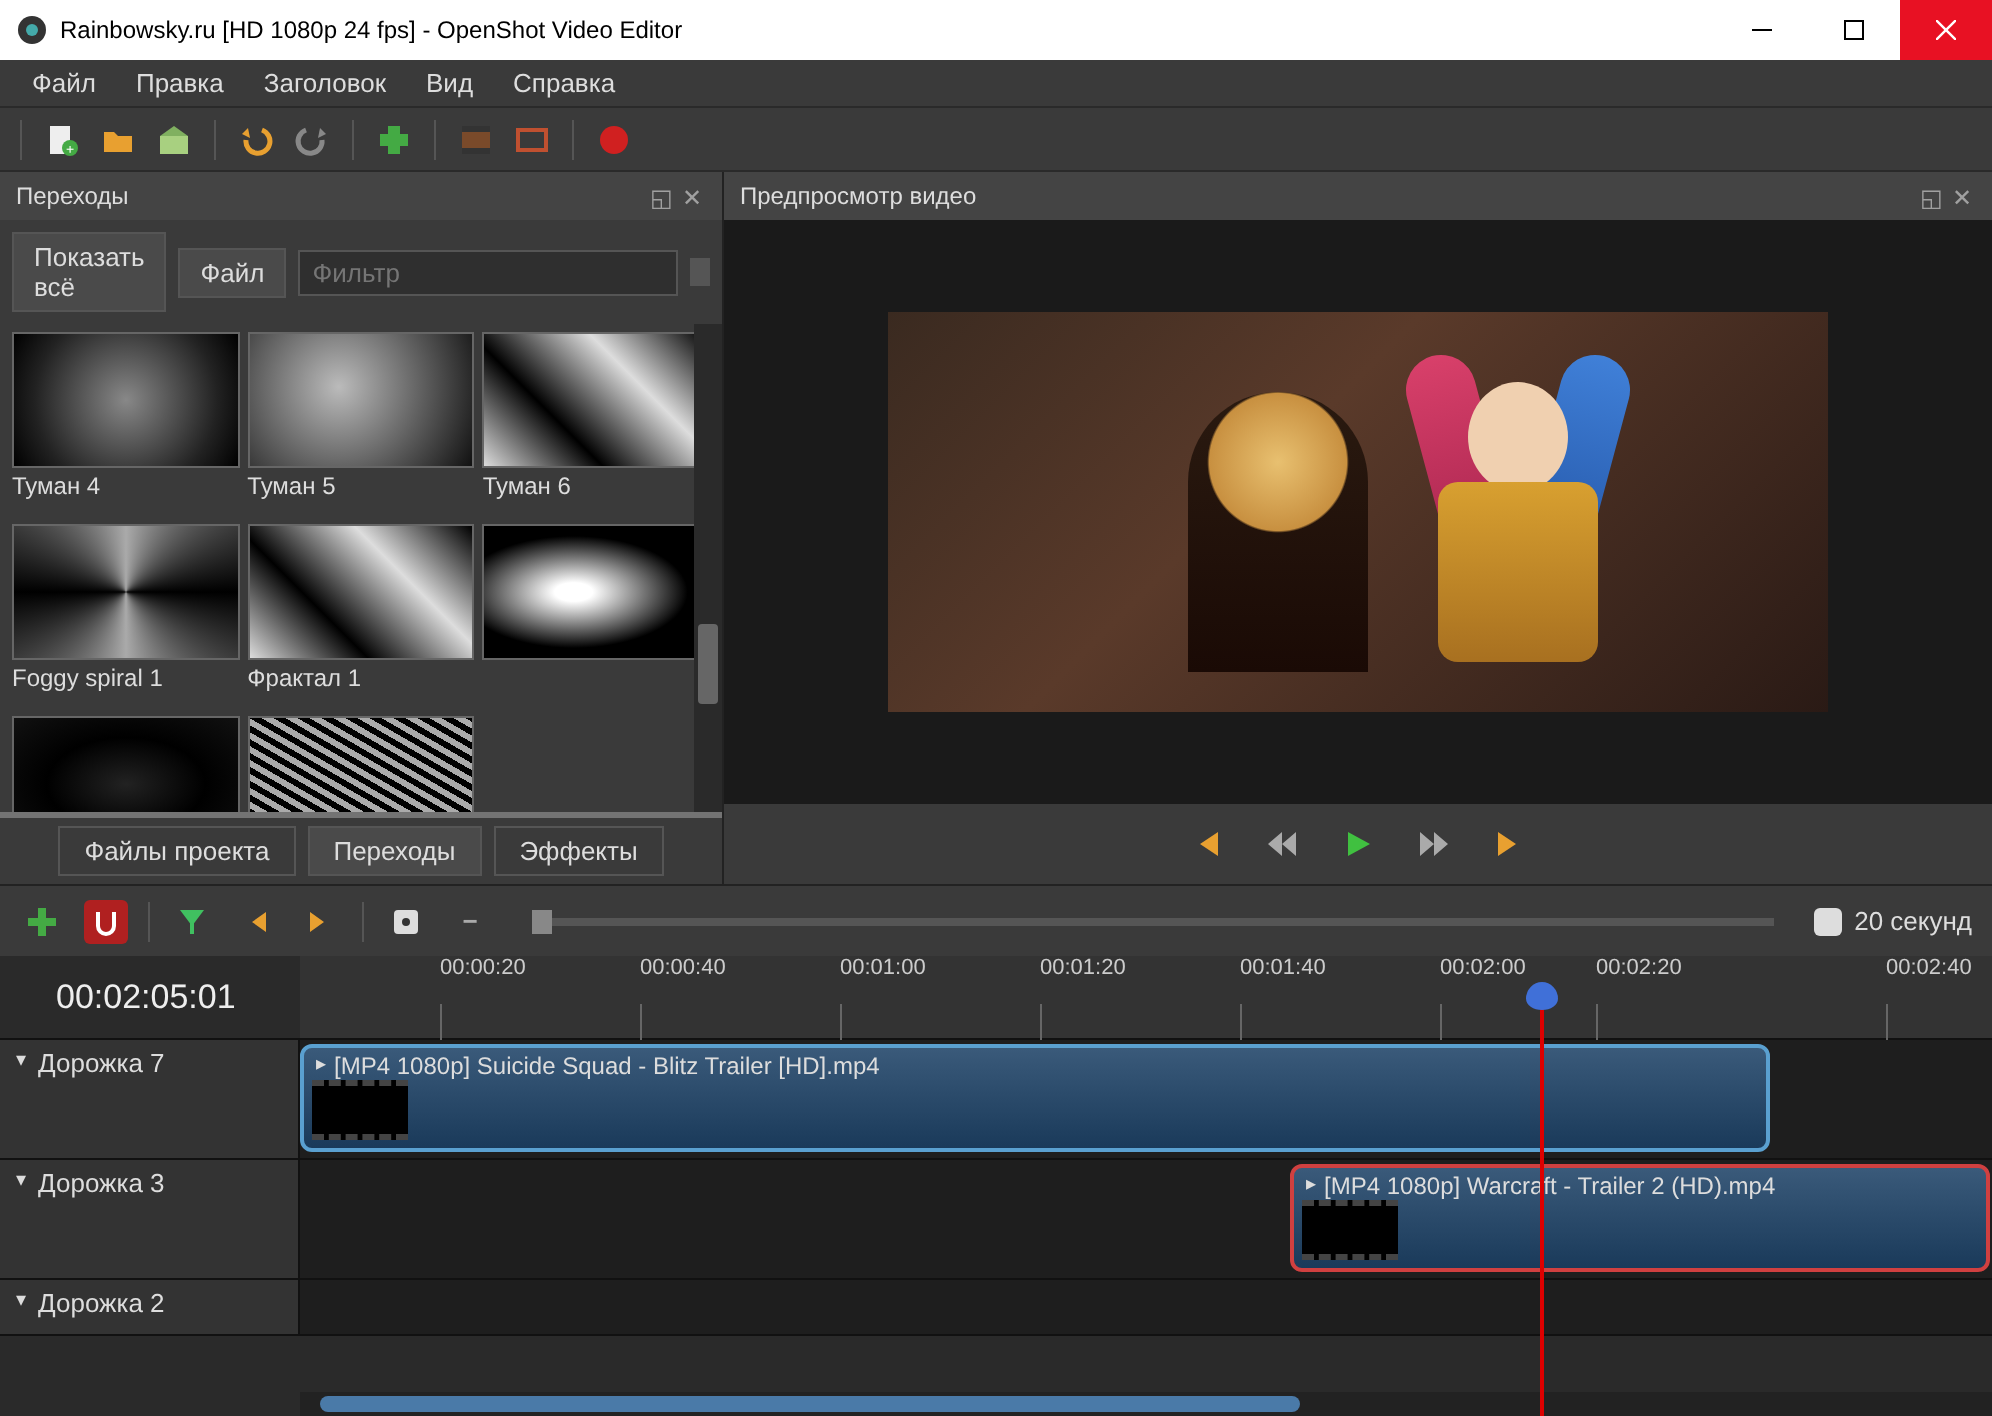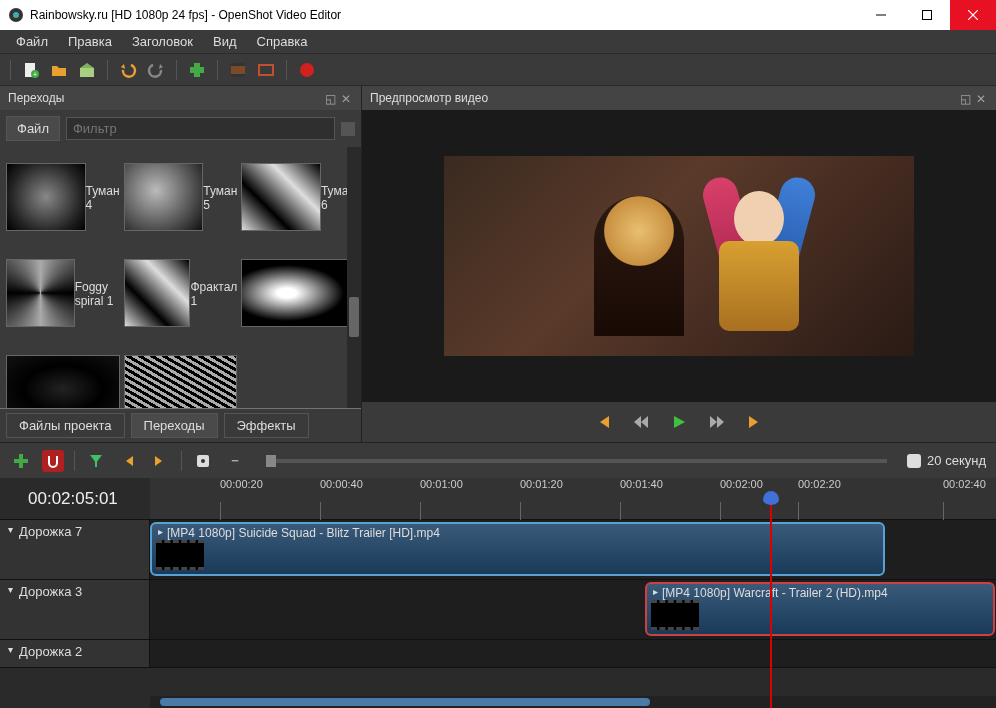--- a/index.html
+++ b/index.html
@@ -32,34 +32,34 @@
 .panel-hdr .phicon { width: 12px; height: 12px; margin-left: 4px; opacity: .6; }
 
 
 .filter-row { display: flex; align-items: center; gap: 6px; padding: 6px; }
 .btn-tab { padding: 4px 10px; background: #4a4a4a; border: 1px solid #555; font-size: 13px; }
 .input { flex: 1; background: #2f2f2f; border: 1px solid #555; color: #aaa; padding: 3px 6px; font-size: 13px; }
 .sq { width: 14px; height: 14px; background: #555; }
 
 
 .trans-grid { flex: 1; overflow: hidden; position: relative; padding: 4px 6px; display: grid; grid-template-columns: repeat(3,1fr); grid-auto-rows: 92px; gap: 4px; }
-.trans-item { display: flex; flex-direction: row; align-items: center; }
+.trans-item { display: flex; flex-direction: column; }
 .trans-thumb { width: 100%; height: 68px; background: radial-gradient(circle at 50% 50%, #888 0%, #222 70%, #000 100%); border: 1px solid #666; }
 .trans-item.t2 .trans-thumb { background: radial-gradient(circle at 40% 40%, #bbb, #111); }
 .trans-item.t3 .trans-thumb { background: linear-gradient(45deg,#ddd,#000,#ddd,#000); }
 .trans-item.t5 .trans-thumb { background: conic-gradient(from 0deg,#aaa,#000,#aaa,#000,#aaa); }
 .trans-item.t7 .trans-thumb { background: radial-gradient(ellipse at 40% 50%, #fff 0%, #fff 10%, #000 60%); }
 .trans-item.t8 .trans-thumb { background: radial-gradient(ellipse at 50% 50%, #222 0%, #000 50%, #111 100%); }
 .trans-item.t9 .trans-thumb { background: repeating-linear-gradient(30deg,#aaa 0 3px,#000 3px 6px); }
 .trans-label { font-size: 12px; margin-top: 2px; }
 .scroll-v { position: absolute; right: 0; top: 0; bottom: 0; width: 14px; background: #2a2a2a; }
 .scroll-v .thumb { position: absolute; left: 2px; right: 2px; top: 150px; height: 40px; background: #666; border-radius: 2px; }
 
 
-.lower-tabs { display: flex; gap: 6px; padding: 4px 6px; border-top: 1px solid #737373; }
+.lower-tabs { display: flex; gap: 6px; padding: 4px 6px; border-top: 3px solid #737373; justify-content: center; }
 .lower-tabs .tab { padding: 4px 12px; background: #3a3a3a; border: 1px solid #555; font-size: 13px; }
 .lower-tabs .tab.active { background: #4a4a4a; }
 
 
 .preview-wrap { flex: 1; display: flex; flex-direction: column; }
 .preview-area { flex: 1; display: flex; align-items: center; justify-content: center; background: #1a1a1a; }
 .video-frame { width: 470px; height: 200px; background: linear-gradient(135deg,#3a2a20 0%, #5a3a2a 40%, #2a1a15 100%); position: relative; overflow: hidden; }
 .char1 { position: absolute; left: 150px; top: 40px; width: 90px; height: 140px; background: radial-gradient(circle at 50% 25%, #e8c070 0%, #c89040 30%, transparent 31%), linear-gradient(#2a1a10,#1a0a05); border-radius: 45px 45px 0 0; }
 .char2 { position: absolute; right: 100px; top: 20px; width: 110px; height: 170px; }
 .char2 .hair1 { position: absolute; left: 10px; top: 0; width: 35px; height: 120px; background: linear-gradient(#d8406a,#a0204a); border-radius: 20px; transform: rotate(-15deg); }
@@ -203,20 +203,21 @@
 <div class="main">
 
   <div class="left-panel">
     <div class="panel-hdr">
       <span>Переходы</span>
       <span class="spacer"></span>
       <span class="phicon">◱</span>
       <span class="phicon">✕</span>
     </div>
     <div class="filter-row">
+      <div class="btn-tab">Показать всё</div>
       <div class="btn-tab">Файл</div>
       <input class="input" placeholder="Фильтр" style="">
       <div class="sq"></div>
     </div>
     <div style="position:relative; flex:1; overflow:hidden;">
       <div class="trans-grid">
         <div class="trans-item t1">
             <div class="trans-thumb"></div>
             <span class="trans-label">Туман 4</span>
           </div>

